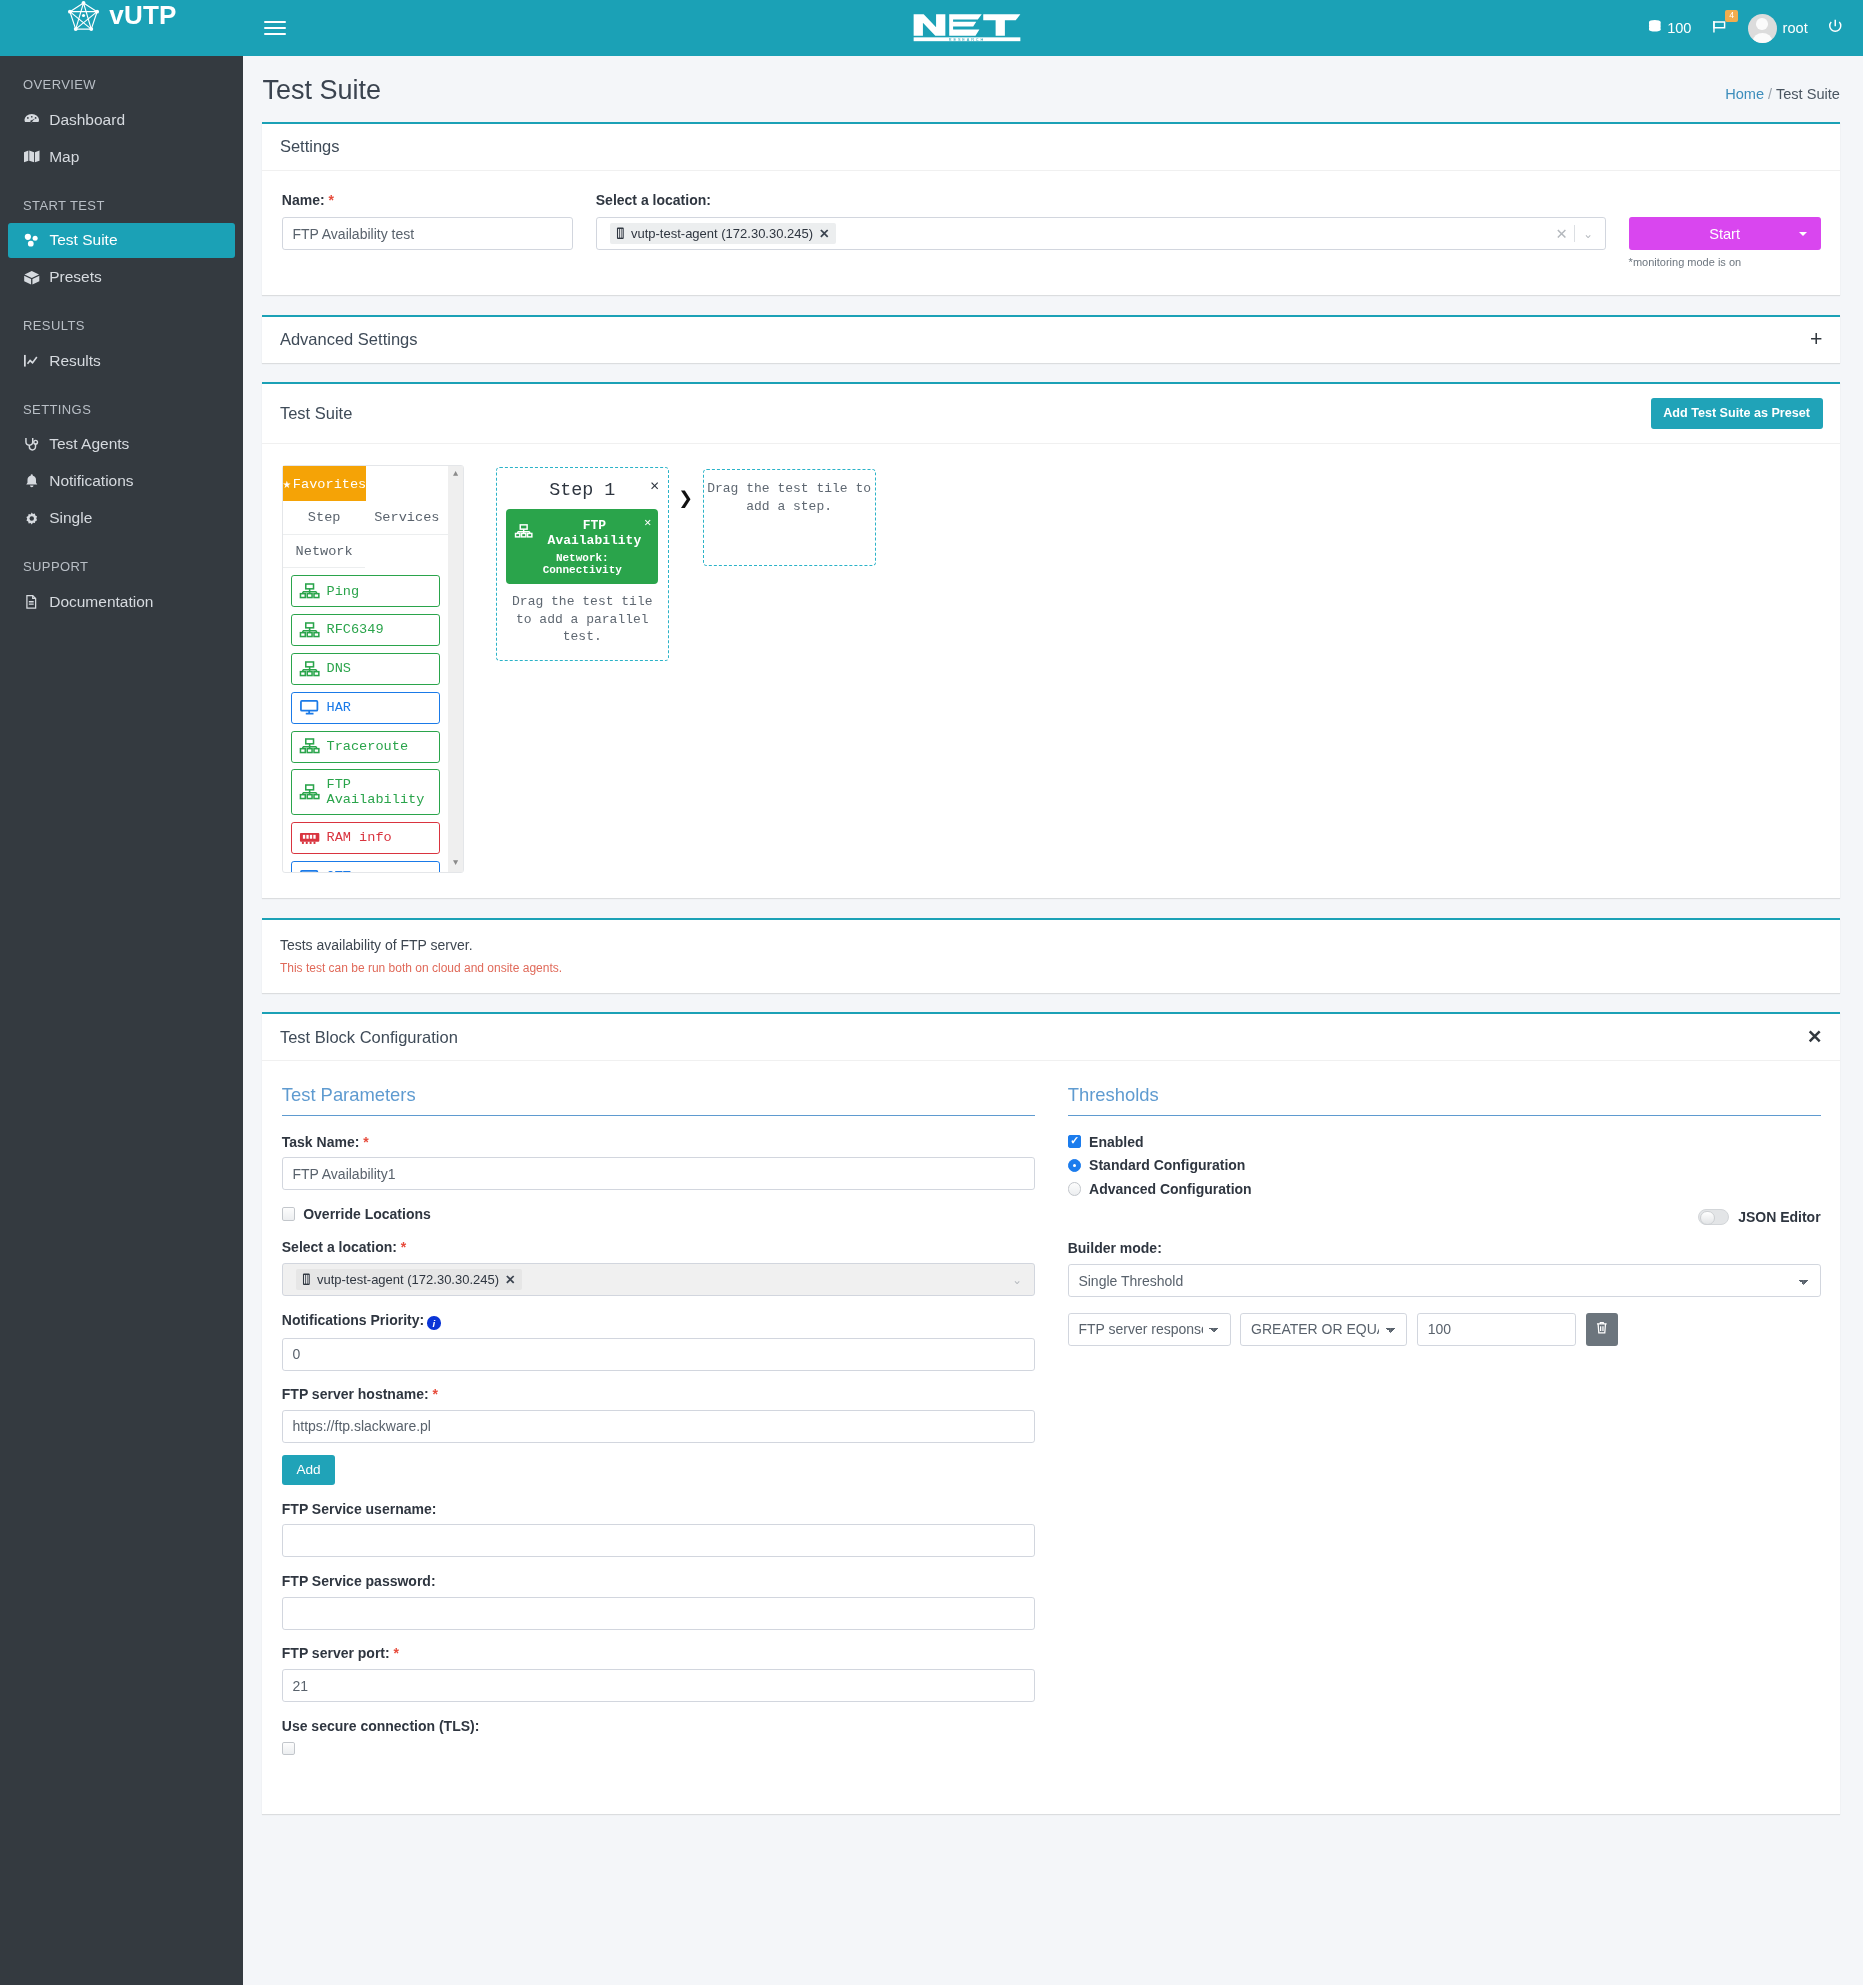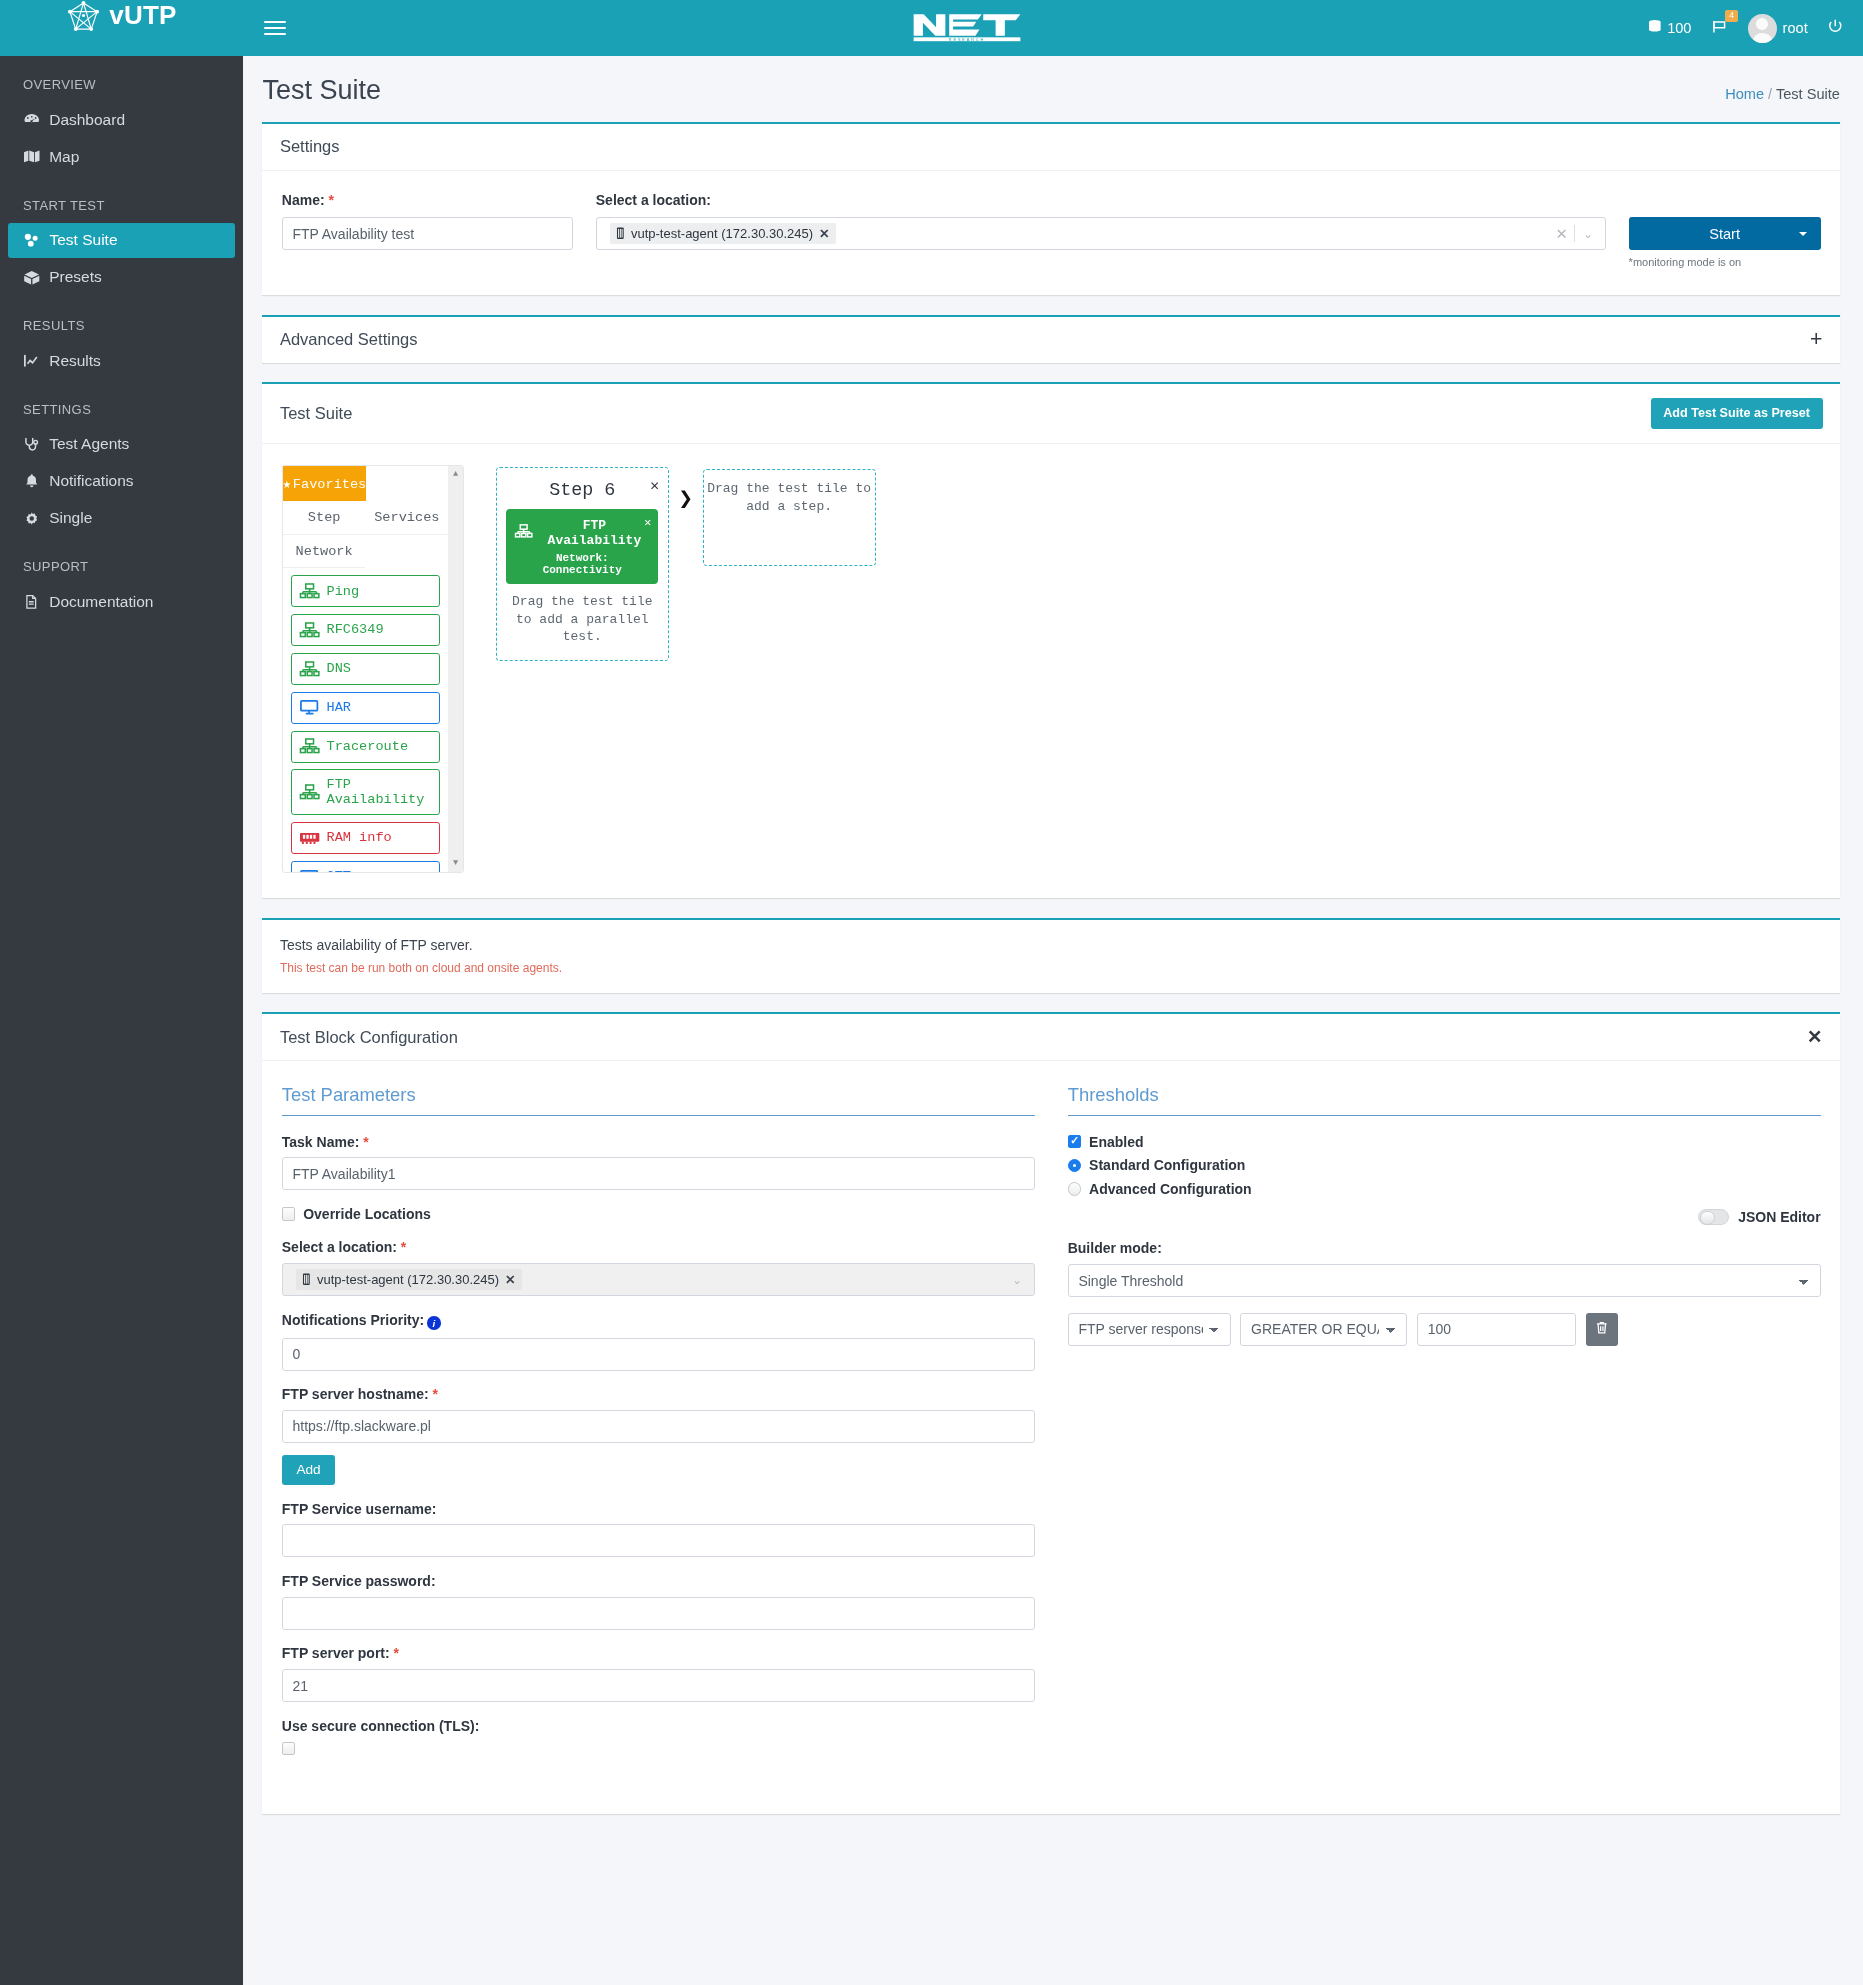--- a/index.html
+++ b/index.html
@@ -170,21 +170,21 @@
     background: #eceeef; border-radius: 1.9px; padding: 2.9px 6.8px;
     font-size: 13px; color: #2f3640; margin-left: 9px;
   }
   .chip .chip-x { font-size: 12.6px; font-weight: bold; color: #3c4450; cursor: pointer; }
   .chip-ico { width: 8.7px; height: 12.6px; }
   .ms-spacer { flex: 1 1 auto; }
   .ms-clear { color: #b4b8bd; font-size: 14.6px; padding: 0 6.8px; }
   .ms-div { width: 1px; height: 17.5px; background: #dcdfe3; }
   .ms-caret { color: #b4b8bd; font-size: 11.6px; padding: 0 7.8px; }
   .btn-start {
-    width: 100%; height: 33px; background: #0369a1; border: none; border-radius: 2.9px;
+    width: 100%; height: 33px; background: #d946ef; border: none; border-radius: 2.9px;
     color: #fff; font-size: 14.6px; position: relative;
   }
   .btn-start .caret {
     position: absolute; right: 13.6px; top: 50%; margin-top: -1.9px;
     border-left: 4.9px solid transparent; border-right: 4.9px solid transparent;
     border-top: 4.9px solid #fff;
   }
   .monitor-note { font-size: 11px; color: #6d767f; margin-top: 5.8px; }
 
   
@@ -685,21 +685,21 @@
             <div class="vscroll">
               <span class="arw">▲</span>
               <span class="arw">▼</span>
             </div>
           </div>
 
           <div class="canvas">
             <div class="steprow">
               <div class="step">
                 <span class="step-x">✕</span>
-                <div class="step-title">Step 6</div>
+                <div class="step-title">Step 1</div>
                 <div class="green-tile">
                   <span class="gt-x">✕</span>
                   <div class="gt-row1">
                     <span>
                       <svg viewBox="0 0 22 17" width="19.4" height="14.6" fill="none" stroke="#ffffff" stroke-width="1.7">
                           <rect x="7" y="1" width="8" height="5"></rect>
                           <path d="M11 6v3M4 9h14M4 9v2M11 9v2M18 9v2"></path>
                           <rect x="1.5" y="11" width="5" height="4"></rect>
                           <rect x="8.5" y="11" width="5" height="4"></rect>
                           <rect x="15.5" y="11" width="5" height="4"></rect>

